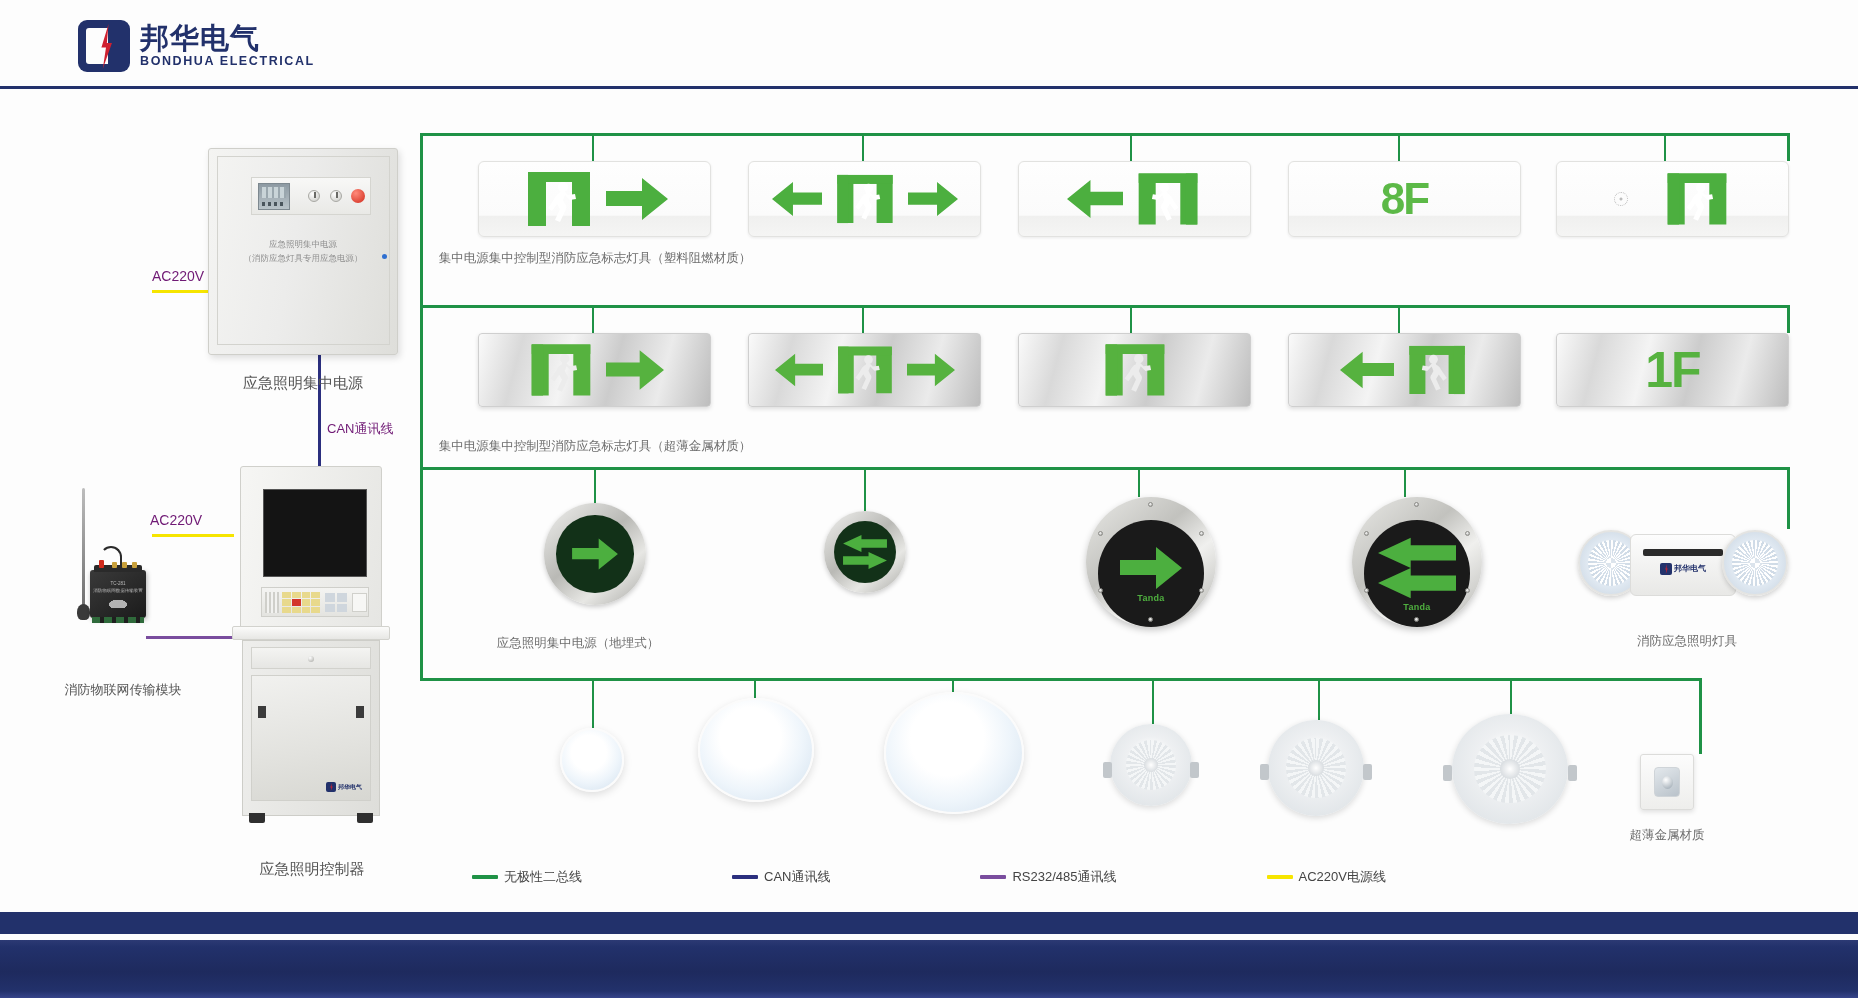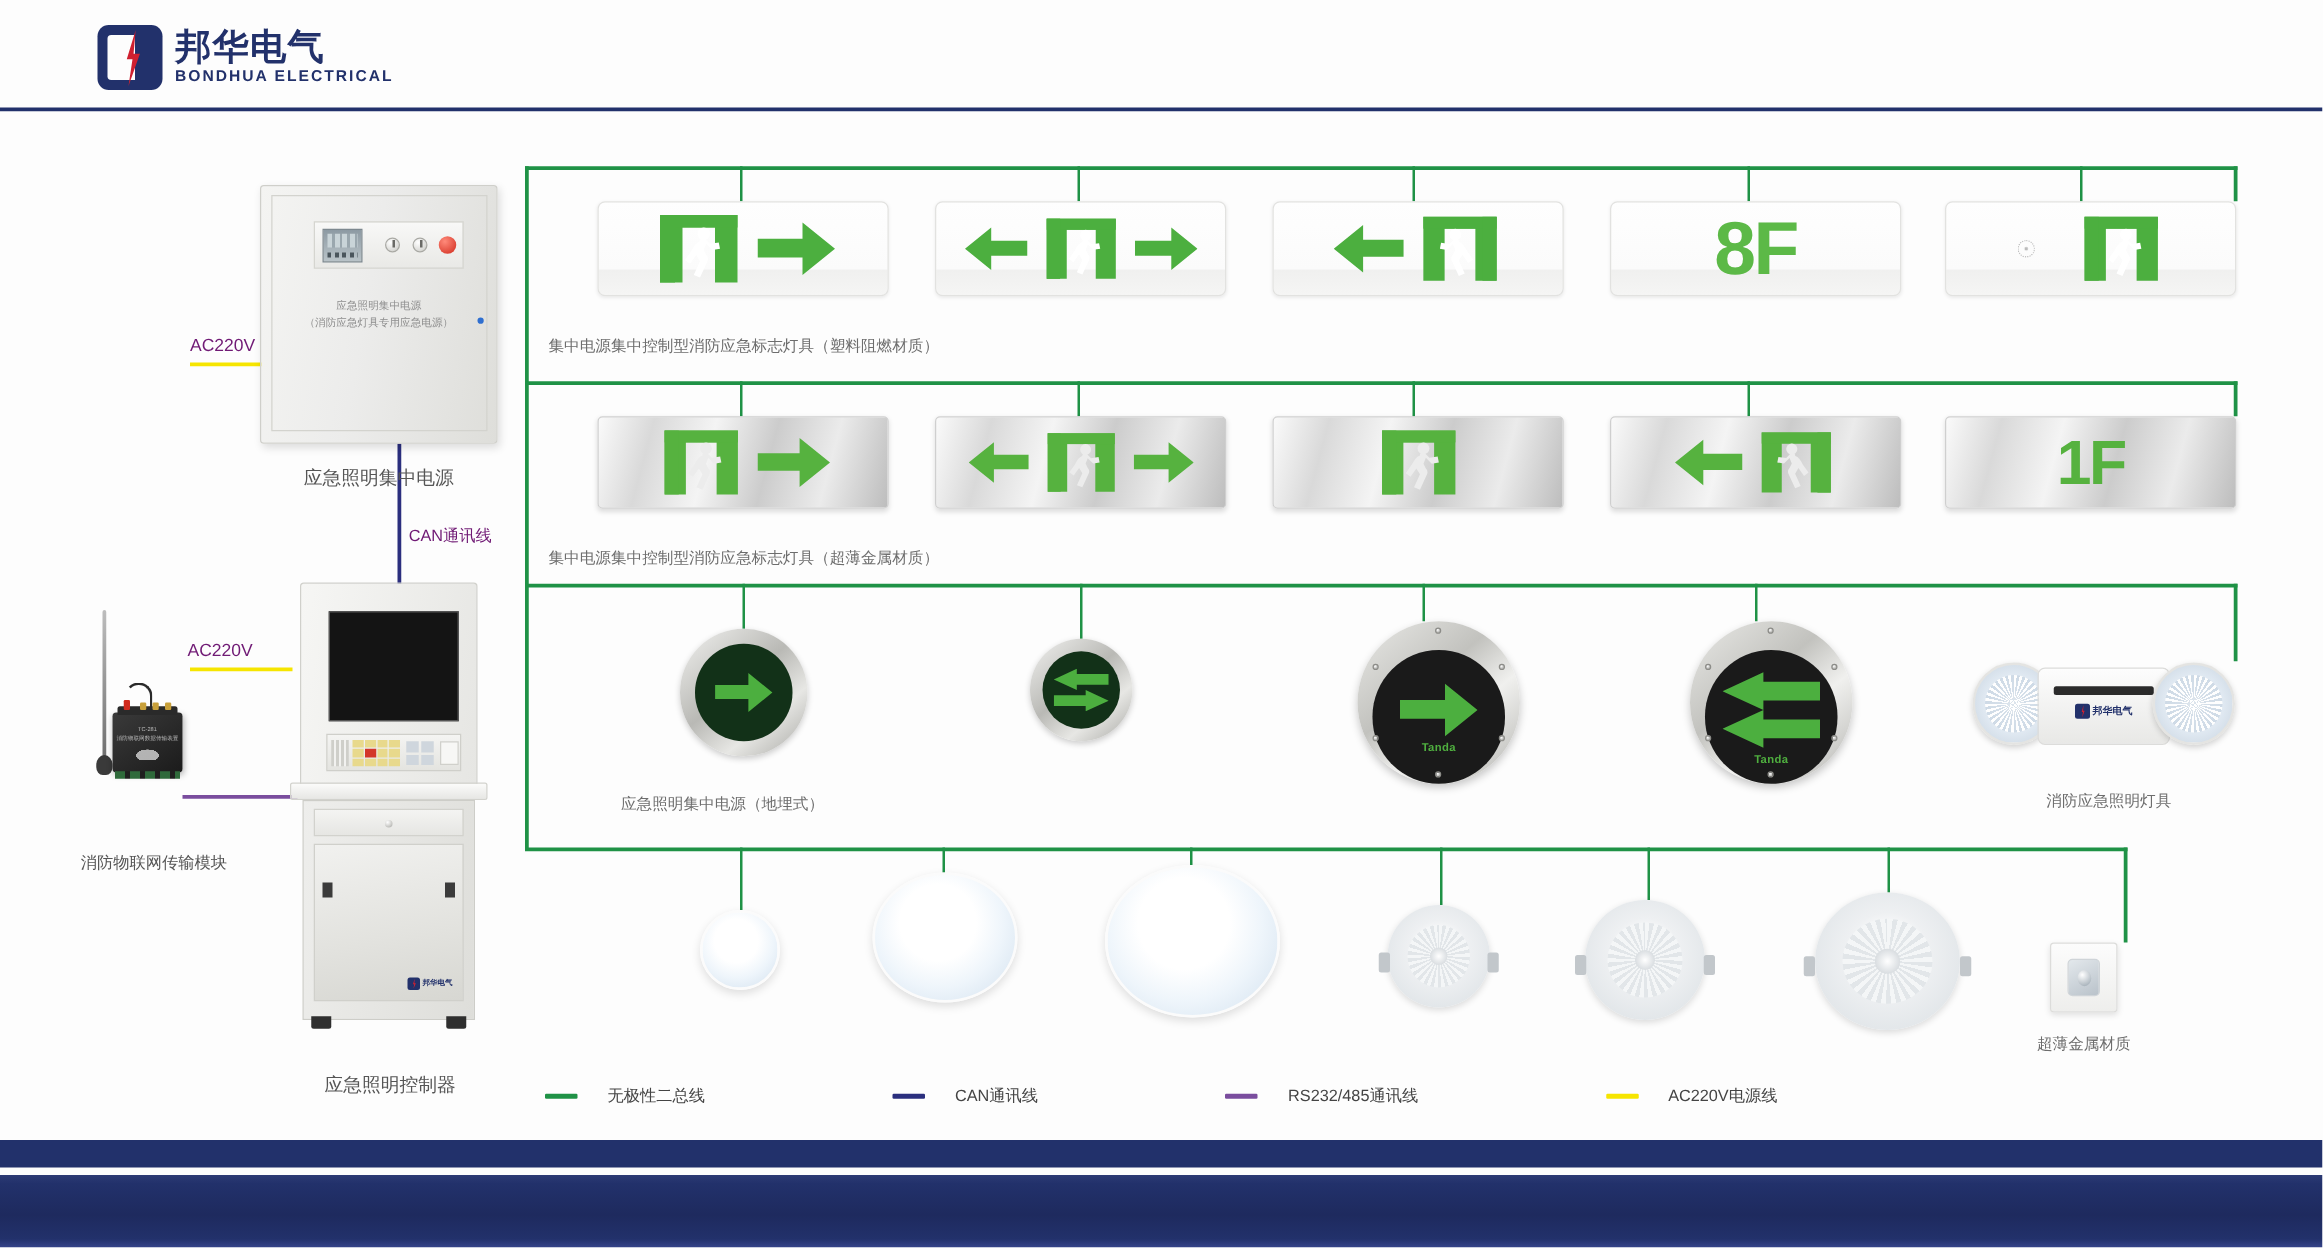--- a/index.html
+++ b/index.html
@@ -118,21 +118,21 @@
   .con-logo .t { font-size: 6px; font-weight: bold; color: #22316b; line-height: 1; }
   .con-foot { position: absolute; bottom: -8px; width: 16px; height: 10px; background: #2f2f2f; border-radius: 0 0 2px 2px; }
 
   
   .sign { position: absolute; border-radius: 6px; overflow: hidden; display: flex; align-items: center; justify-content: center; }
   .sign-plastic { background: linear-gradient(180deg,#fefefe 0%,#fbfbfb 72%,#f0f0ef 73%,#f5f5f4 100%);
     border: 1px solid #e2e2e0; box-shadow: 0 1px 3px rgba(0,0,0,.08); }
   .sign-metal { background: linear-gradient(105deg,#fafafa 0%,#d9d9d9 18%,#f4f4f4 38%,#cccccc 58%,#ebebeb 78%,#bdbdbd 100%);
     border: 1px solid #cfcfcf; border-radius: 4px; box-shadow: 0 2px 4px rgba(0,0,0,.13); text-align: right; }
   .sign-inner { display: flex; align-items: center; justify-content: center; gap: 10px; width: 100%; height: 100%; }
-  .floor-num { font-size: 60px; font-weight: bold; color: #5cb947; letter-spacing: -2px; line-height: 1; }
+  .floor-num { font-size: 44px; font-weight: bold; color: #5cb947; letter-spacing: -2px; line-height: 1; }
   .floor-num.metal { color: #56b23f; font-size: 50px; }
   .sensor-dot { width: 14px; height: 14px; border-radius: 50%;
     background: radial-gradient(circle,#bbb 0 18%, transparent 19%); border: 1px dotted #bbb; }
   svg.pict { display: block; }
 
   
   .round { position: absolute; border-radius: 50%; }
   .round-sm { background: linear-gradient(140deg,#f2f2f0,#b9b9b5 45%,#e7e7e4 70%,#a8a8a4);
     box-shadow: 0 2px 5px rgba(0,0,0,.2); display: flex; align-items: center; justify-content: center; }
   .round-sm .face { width: 76%; height: 76%; border-radius: 50%; background: #123118;
@@ -175,21 +175,21 @@
   .dl-ear { position: absolute; top: 46%; width: 9px; height: 16px; background: #c2c7cb; border-radius: 2px; }
   .sensor-switch { position: absolute; left: 1640px; top: 754px; width: 54px; height: 56px;
     background: linear-gradient(180deg,#fcfcfc,#eeeeec); border: 1px solid #dcdcda; border-radius: 3px;
     display: flex; align-items: center; justify-content: center; box-shadow: 0 2px 5px rgba(0,0,0,.12); }
   .sensor-switch .win { width: 26px; height: 30px; border-radius: 4px;
     background: linear-gradient(150deg,#e3e8ec,#b9c2ca); border: 1px solid #cfd4d8; display: flex; align-items: center; justify-content: center; }
   .sensor-switch .win i { width: 11px; height: 13px; border-radius: 50%; background: radial-gradient(circle at 35% 30%,#fff,#93a0ab); }
 
   
   .legend { position: absolute; left: 0; top: 868px; width: 1858px; display: flex; justify-content: center; gap: 150px; }
-  .leg { display: flex; align-items: center; gap: 24px; }
+  .leg { display: flex; align-items: center; gap: 6px; }
   .leg .bar { width: 26px; height: 4px; border-radius: 1px; }
   .leg .txt { font-size: 13px; color: #444; }
 </style>
 </head>
 <body>
 
 <div class="stage">
 
   <div class="header">
     <div class="logo-wrap">
@@ -404,21 +404,21 @@
         <rect x="6" y="2" width="62" height="10" fill="#4caf3f"></rect>
         <rect x="6" y="2" width="12" height="54" fill="#4caf3f"></rect>
         <g fill="#fff">
           <circle cx="41" cy="17" r="5"></circle>
           <path d="M38 23c-3 1-5 4-7 8l-5 7 4 3 5-7 3 5-5 11 5 2 6-13c1-2 0-4-1-5l-2-4 2-5 5 5 6-1-1-5-7 1-4-4c-1-1-3-1-4 1z"></path>
         </g>
       </svg>
     </div>
   </div>
 
-  <div class="lbl" style="left:400px;top:268px;width:390px;">集中电源集中控制型消防应急标志灯具（塑料阻燃材质）</div>
+  <div class="lbl" style="left:400px;top:249px;width:390px;">集中电源集中控制型消防应急标志灯具（塑料阻燃材质）</div>
 
   <div class="sign sign-metal" style="left:478px;top:333px;width:233px;height:74px;">
     <div class="sign-inner">
       <svg class="pict" width="70" height="56" viewBox="0 0 74 58">
         <path fill="#56b23f" d="M6 2h62v54H50V12H24v44H6z"></path>
         <rect x="6" y="2" width="62" height="10" fill="#56b23f"></rect>
         <rect x="6" y="2" width="12" height="54" fill="#56b23f"></rect>
         <g fill="#ececec">
           <circle cx="41" cy="17" r="5"></circle>
           <path d="M38 23c-3 1-5 4-7 8l-5 7 4 3 5-7 3 5-5 11 5 2 6-13c1-2 0-4-1-5l-2-4 2-5 5 5 6-1-1-5-7 1-4-4c-1-1-3-1-4 1z"></path>

